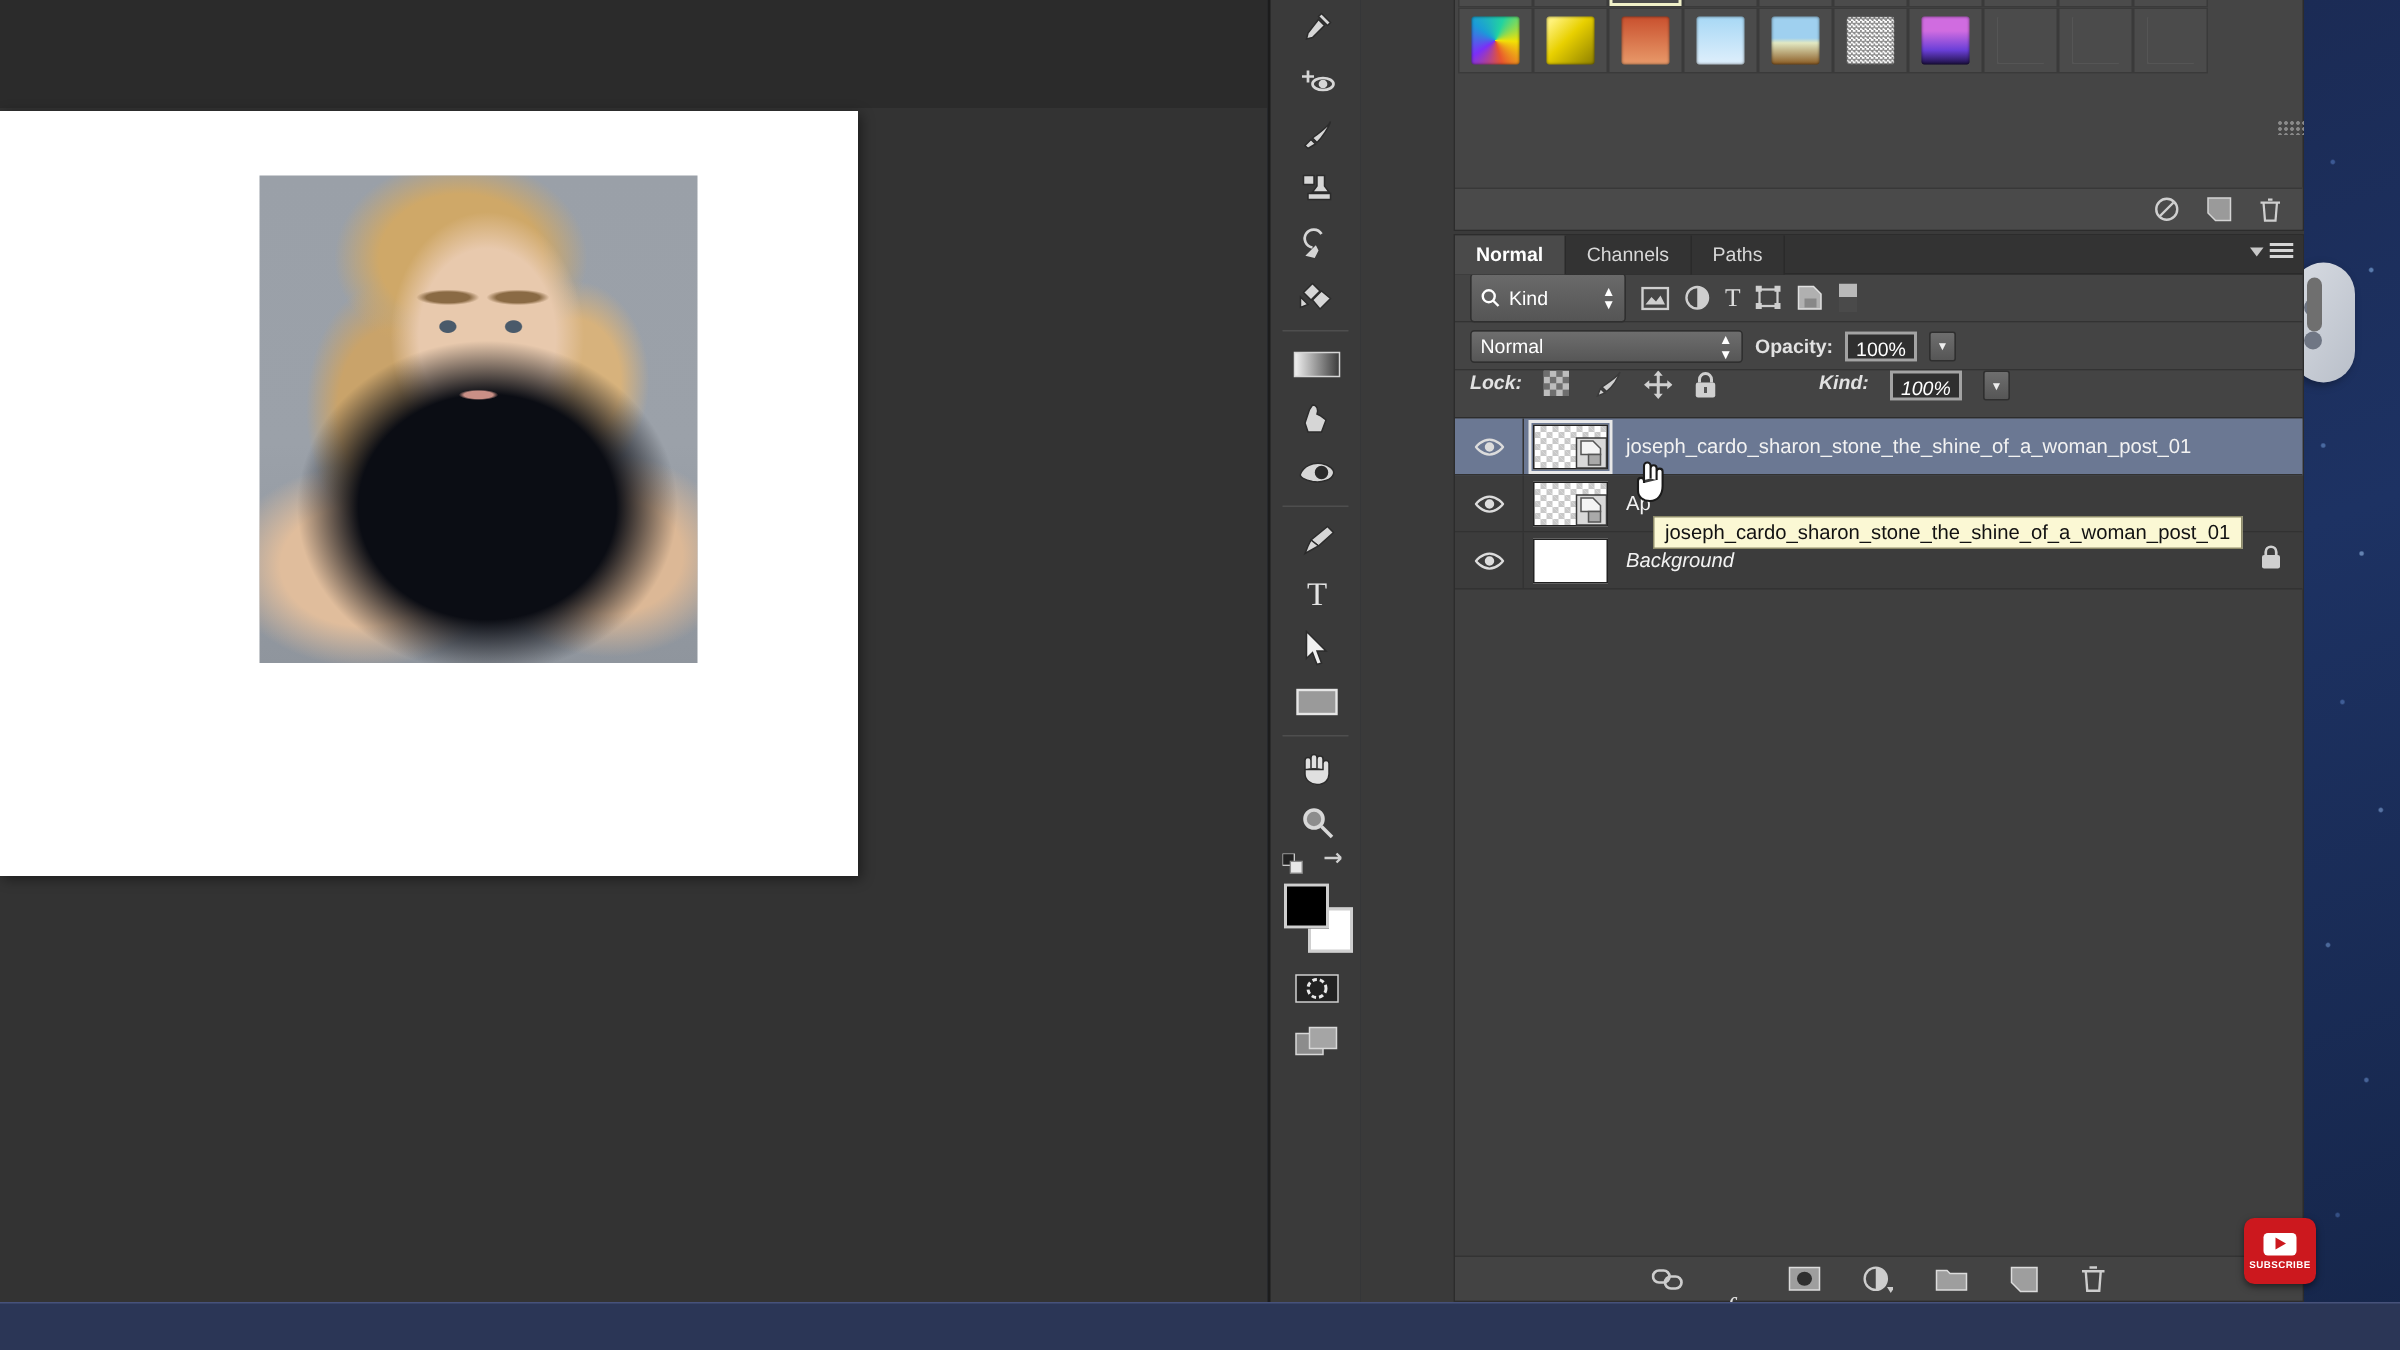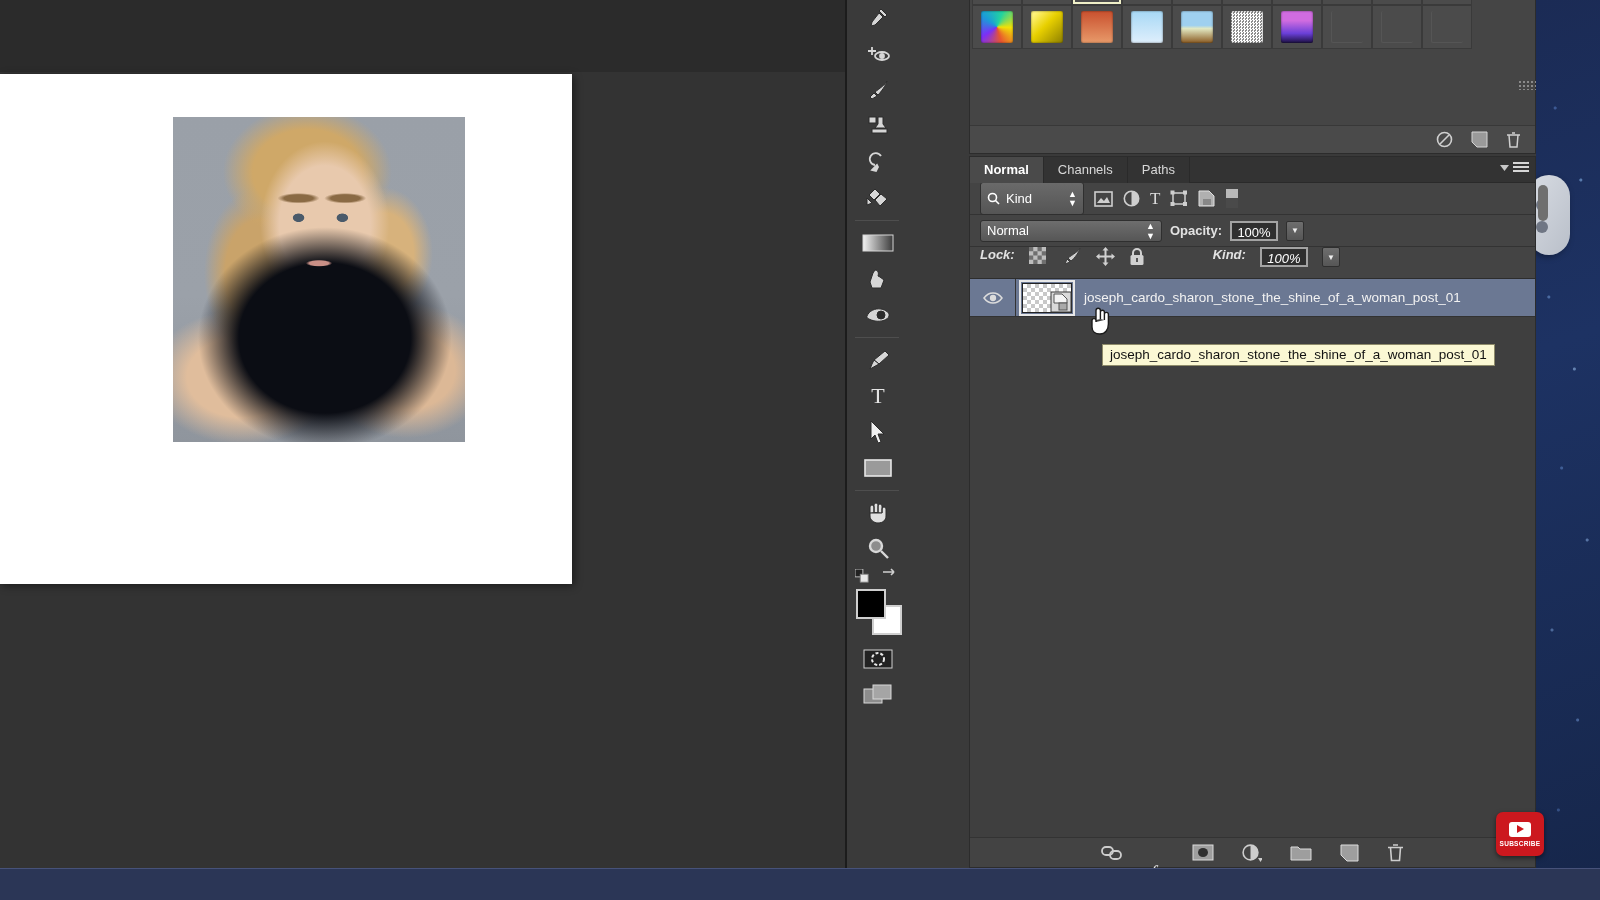--- a/index.html
+++ b/index.html
@@ -650,20 +650,58 @@
             <div class="thumb framed">
               <svg class="so-badge" viewBox="0 0 22 22">
                 <rect x="1" y="1" width="20" height="20" fill="#d9d9d9" stroke="#3a3a3a"></rect>
                 <path d="M4 3h8l5 5v4H4z" fill="#f4f4f4" stroke="#555"></path>
                 <rect x="9" y="12" width="8" height="7" fill="#a9a9a9" stroke="#555"></rect>
               </svg>
             </div>
           </div>
           <span class="layer-name">joseph_cardo_sharon_stone_the_shine_of_a_woman_post_01</span>
         </div>
+        <div class="layer-row">
+          <div class="eye-cell">
+            <svg width="20" height="14" viewBox="0 0 20 14">
+              <g fill="none" stroke="#dcdcdc" stroke-width="1.5">
+                <path d="M1 7s3.6-5 9-5 9 5 9 5-3.6 5-9 5-9-5-9-5z"></path>
+                <circle cx="10" cy="7" r="2.4" fill="#dcdcdc"></circle>
+              </g>
+            </svg>
+          </div>
+          <div class="thumb-cell">
+            <div class="thumb">
+              <svg class="so-badge" viewBox="0 0 22 22">
+                <rect x="1" y="1" width="20" height="20" fill="#d9d9d9" stroke="#3a3a3a"></rect>
+                <path d="M4 3h8l5 5v4H4z" fill="#f4f4f4" stroke="#555"></path>
+                <rect x="9" y="12" width="8" height="7" fill="#a9a9a9" stroke="#555"></rect>
+              </svg>
+            </div>
+          </div>
+          <span class="layer-name">Ap</span>
+        </div>
+        <div class="layer-row">
+          <div class="eye-cell">
+            <svg width="20" height="14" viewBox="0 0 20 14">
+              <g fill="none" stroke="#dcdcdc" stroke-width="1.5">
+                <path d="M1 7s3.6-5 9-5 9 5 9 5-3.6 5-9 5-9-5-9-5z"></path>
+                <circle cx="10" cy="7" r="2.4" fill="#dcdcdc"></circle>
+              </g>
+            </svg>
+          </div>
+          <div class="thumb-cell">
+            <div class="thumb solid"></div>
+          </div>
+          <span class="layer-name bg">Background</span>
+          <span class="lock-badge"><svg width="14" height="17" viewBox="0 0 14 17">
+              <path d="M3.5 7V5a3.5 3.5 0 017 0v2" fill="none" stroke="#d0d0d0" stroke-width="1.8"></path>
+              <rect x="1" y="7" width="12" height="9" rx="1.4" fill="#d0d0d0"></rect>
+            </svg></span>
+        </div>
       </div>
 
     <div class="layers-footer">
       <svg width="22" height="14" viewBox="0 0 22 14">
           <g fill="none" stroke="#cdcdcd" stroke-width="1.8">
             <rect x="1" y="1" width="11" height="8" rx="4"></rect>
             <rect x="9" y="5" width="11" height="8" rx="4"></rect>
           </g>
         </svg>
       <span class="fx-txt">fx</span>

